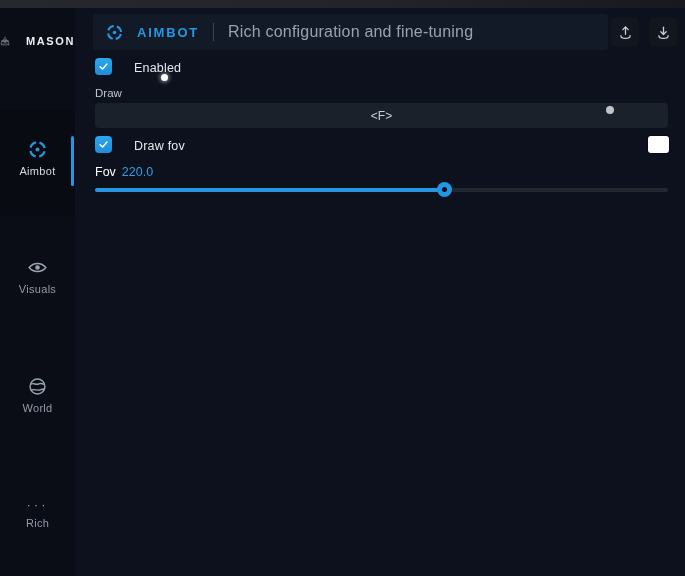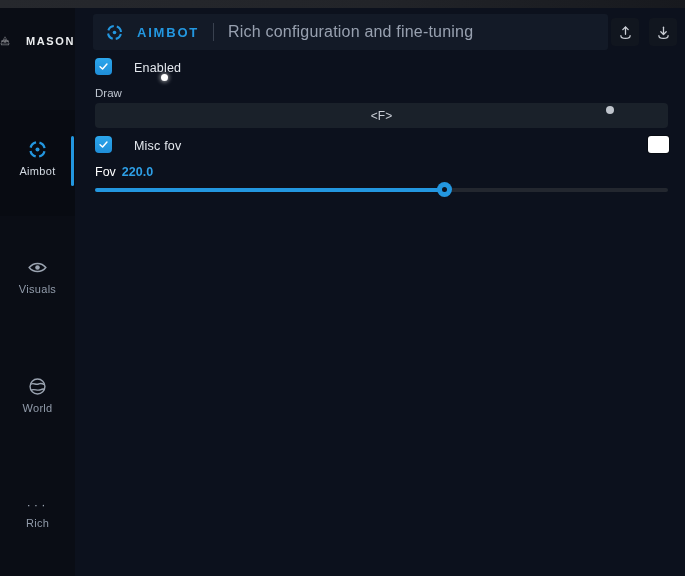--- a/index.html
+++ b/index.html
@@ -60,21 +60,21 @@
   .bind-input{position:absolute;left:20px;top:95px;width:573px;height:25px;background:#1a212a;
               border-radius:4px;display:flex;align-items:center;justify-content:center;
               color:#c9ced6;font-size:12px;cursor:pointer;}
   .bind-dot{position:absolute;left:531px;top:98px;width:8px;height:8px;border-radius:50%;background:#bfc4cc;}
 
   .swatch{position:absolute;left:573px;top:128px;width:21px;height:17px;border-radius:3px;
           background:#ffffff;cursor:pointer;box-shadow:0 0 0 1px rgba(0,0,0,.35);}
 
   .fov-label{position:absolute;left:20px;top:157px;font-size:12.5px;display:flex;gap:6px;}
   .fov-name{color:#ffffff;}
-  .fov-value{color:#2e9fe6;font-weight:bold;}
+  .fov-value{color:#2e9fe6;}
 
   .slider{position:absolute;left:20px;top:173px;width:573px;height:18px;cursor:pointer;}
   .slider-track{position:absolute;left:0;top:7px;width:100%;height:4px;background:#23272f;border-radius:2px;}
   .slider-fill{position:absolute;left:0;top:7px;height:4px;background:var(--accent);border-radius:2px;}
   .slider-handle{position:absolute;top:1px;width:15px;height:15px;border-radius:50%;background:var(--accent);
                  display:flex;align-items:center;justify-content:center;}
   .slider-handle::after{content:"";width:5px;height:5px;border-radius:50%;background:#0c111d;display:block;}
 
   .cursor-dot{position:absolute;left:86px;top:66px;width:7px;height:7px;border-radius:50%;
               background:#fff;box-shadow:0 0 4px 1px rgba(255,255,255,.55);}
@@ -181,21 +181,21 @@
       <span>&lt;F&gt;</span>
     </div>
     <div class="bind-dot"></div>
 
     <div class="chk-row row-drawfov">
       <span class="checkbox">
         <svg viewBox="0 0 24 24">
             <path d="M4.5 12.5 L10 17.5 L19.5 6.5" fill="none" stroke="#fff" stroke-width="3.2" stroke-linecap="round" stroke-linejoin="round"></path>
           </svg>
       </span>
-      <span class="chk-label">Misc fov</span>
+      <span class="chk-label">Draw fov</span>
     </div>
     <div class="swatch" style="background: rgb(255, 255, 255);"></div>
 
     <div class="fov-label">
       <span class="fov-name">Fov</span>
       <span class="fov-value">220.0</span>
     </div>
     <div class="slider">
       <div class="slider-track"></div>
       <div class="slider-fill" style="width: 61%;"></div>

